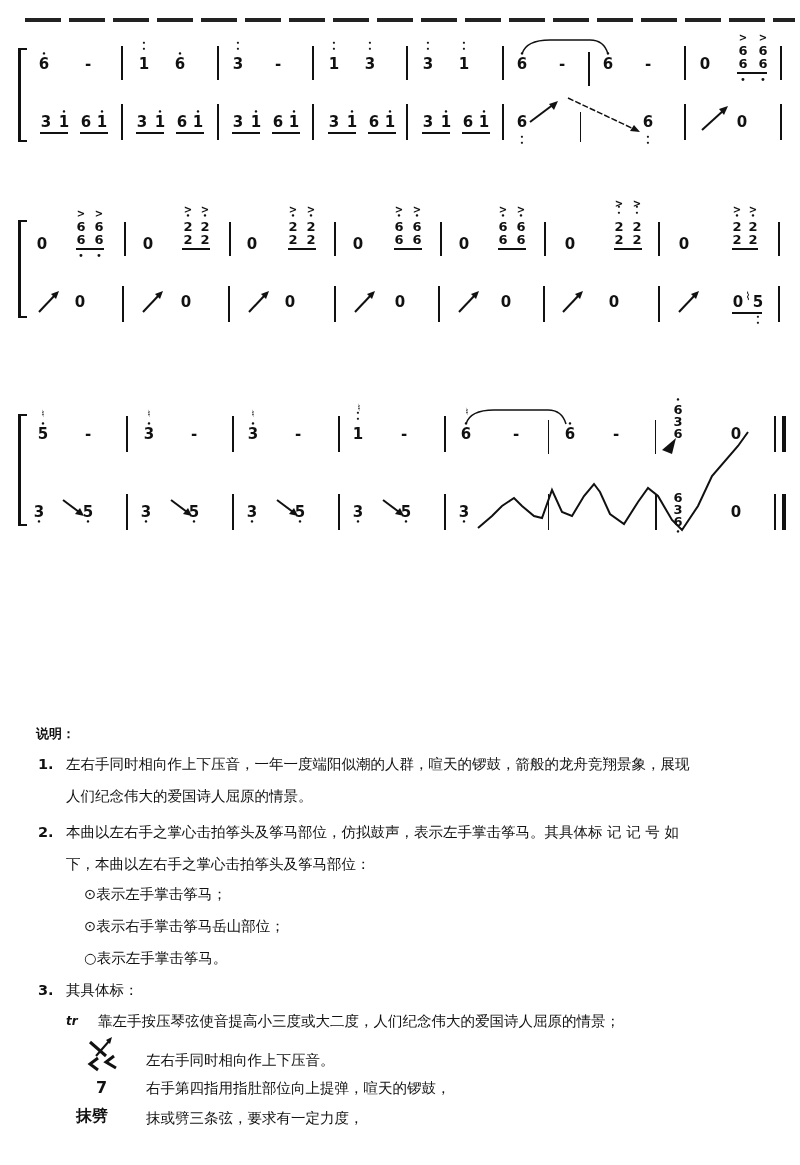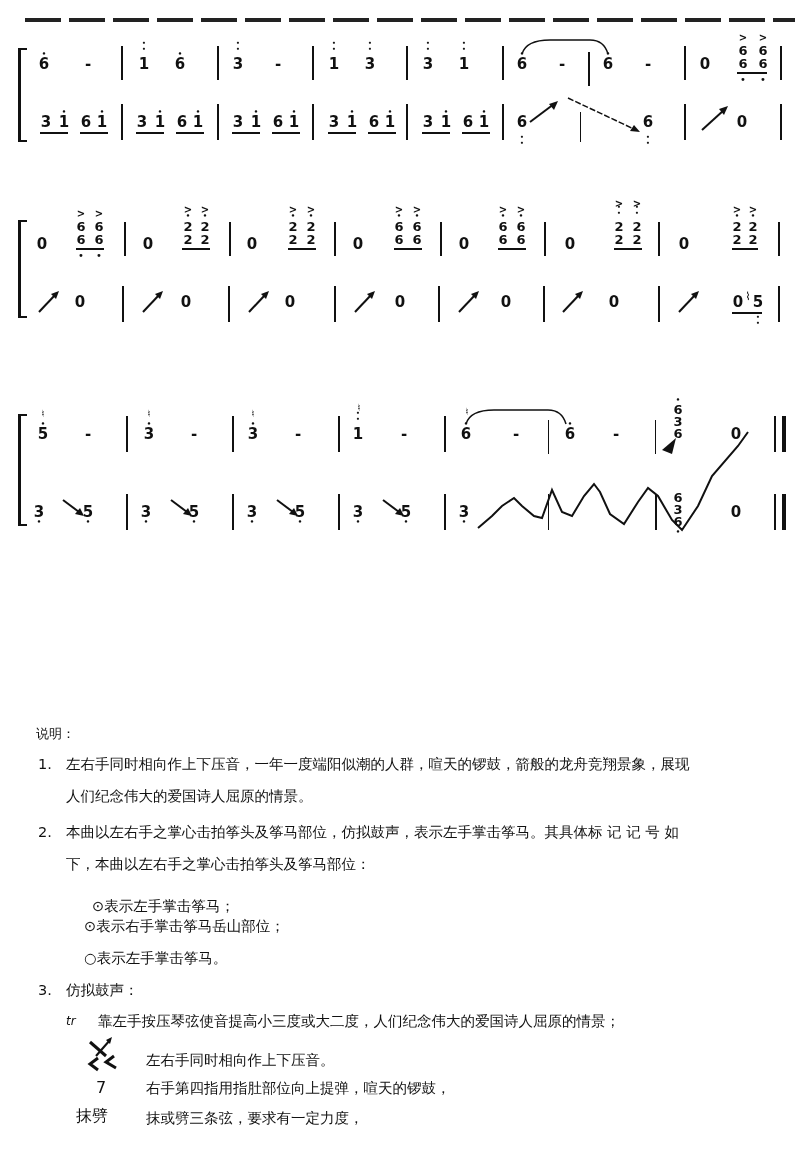--- a/index.html
+++ b/index.html
@@ -23,21 +23,21 @@
           width: 16px; font-size: 6px; line-height: 6px; text-align: center; }
   .uline { position: absolute; height: 2px; background: #111; }
   .bar { position: absolute; width: 2px; background: #111; }
   .dbl { position: absolute; width: 6px; border-left: 2px solid #111; border-right: 4px solid #111; }
   .acc { position: absolute; font-size: 10px; font-weight: bold; width: 14px; text-align: center; }
   .nat { position: absolute; font-size: 10px; width: 14px; text-align: center; }
   .stack { position: absolute; width: 16px; text-align: center; font-weight: bold;
            font-size: 13px; line-height: 13px; }
   .text { position: absolute; font-family: "DejaVu Sans", sans-serif; font-size: 14.5px;
           line-height: 20px; color: #111; white-space: nowrap; }
-  .bold { font-weight: normal; }
+  .bold { font-weight: bold; }
   svg { position: absolute; overflow: visible; }
 </style>
 </head>
 <body>
 
 <div class="dashes"></div>
 
 <div class="system" style="top:40px;">
   <div class="brace" style="top:8px; height:90px;"></div>
 
@@ -331,32 +331,32 @@
 <div class="text bold" style="left:36px; top:724px; font-size:13px;">说明：</div>
 
 <div class="text bold" style="left:38px; top:754px;">1.</div>
 <div class="text" style="left:66px; top:754px;">左右手同时相向作上下压音，一年一度端阳似潮的人群，喧天的锣鼓，箭般的龙舟竞翔景象，展现</div>
 <div class="text" style="left:66px; top:786px;">人们纪念伟大的爱国诗人屈原的情景。</div>
 
 <div class="text bold" style="left:38px; top:822px;">2.</div>
 <div class="text" style="left:66px; top:822px;">本曲以左右手之掌心击拍筝头及筝马部位，仿拟鼓声，表示左手掌击筝马。其具体标 记 记 号 如</div>
 <div class="text" style="left:66px; top:854px;">下，本曲以左右手之掌心击拍筝头及筝马部位：</div>
 
-<div class="text" style="left:92px; top:884px;margin-top:12px;">
+<div class="text" style="left:84px; top:884px;">
   <span>⊙</span><span>表示左手掌击筝马；</span>
 </div>
 <div class="text" style="left:84px; top:916px;">
   <span>⊙</span><span>表示右手掌击筝马岳山部位；</span>
 </div>
 <div class="text" style="left:84px; top:948px;">
   <span>○</span><span>表示左手掌击筝马。</span>
 </div>
 
 <div class="text bold" style="left:38px; top:980px;">3.</div>
-<div class="text" style="left:66px; top:980px;">仿拟鼓声：</div>
+<div class="text" style="left:66px; top:980px;">其具体标：</div>
 
 <div class="text bold" style="left:66px; top:1011px; font-style:italic; font-size:12px;">tr</div>
 <div class="text" style="left:98px; top:1011px;">靠左手按压琴弦使音提高小三度或大二度，人们纪念伟大的爱国诗人屈原的情景；</div>
 
 <svg width="36" height="36" style="left:86px; top:1036px;">
   <line x1="4" y1="6" x2="20" y2="20" stroke="#111" stroke-width="3"></line>
   <line x1="24" y1="4" x2="10" y2="20" stroke="#111" stroke-width="2"></line>
   <polyline points="12,22 4,28 12,34" fill="none" stroke="#111" stroke-width="3"></polyline>
   <polyline points="28,20 20,26 30,32" fill="none" stroke="#111" stroke-width="3"></polyline>
   <polygon points="26,1 20,4 24,8" fill="#111"></polygon>

